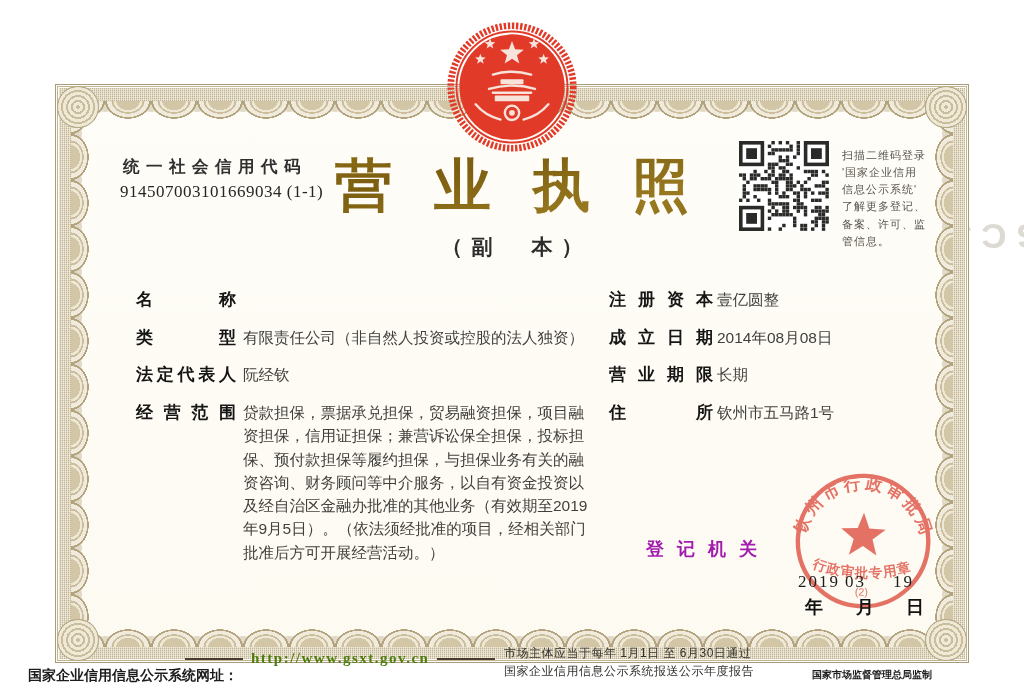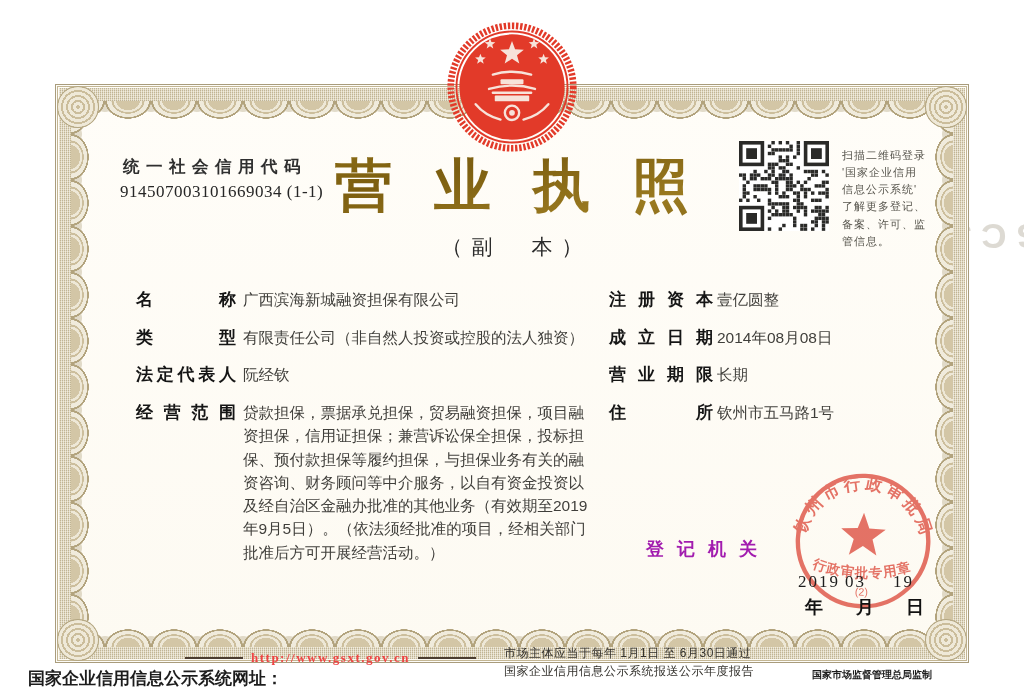--- a/index.html
+++ b/index.html
@@ -65,21 +65,21 @@
   .emblem{position:absolute;left:443px;top:20px;width:138px;height:134px;}
   .credit-label{position:absolute;left:123px;top:156px;font-size:16.5px;font-weight:600;
     letter-spacing:6.5px;color:#2f2f2f;}
   .credit-code{position:absolute;left:120px;top:182px;font-family:"Liberation Serif",serif;
     font-size:17px;color:#262626;letter-spacing:.5px;}
   .title{position:absolute;left:0;right:0;top:148px;text-align:center;
     font-size:57px;font-weight:700;letter-spacing:42px;padding-left:42px;
     background:linear-gradient(168deg,#a2831f 0%,#7c5e10 40%,#9a7a20 65%,#6b500e 100%);
     -webkit-background-clip:text;background-clip:text;color:transparent;-webkit-text-fill-color:transparent;}
   .subtitle{position:absolute;left:0;right:0;top:233px;text-align:center;
-    font-size:21px;font-weight:400;letter-spacing:9px;padding-left:9px;color:#2c2c2c;}
+    font-size:21px;font-weight:700;letter-spacing:9px;padding-left:9px;color:#2c2c2c;}
   .qr{position:absolute;left:739px;top:141px;width:90px;height:90px;}
   .qr-note{position:absolute;left:842px;top:147px;width:118px;font-size:11px;
     line-height:1.56;color:#56544c;letter-spacing:1px;}
 
   
   .flabel{position:absolute;font-size:17px;font-weight:700;color:#151515;
     text-align:justify;text-align-last:justify;}
   .fvalue{position:absolute;font-size:15.5px;color:#403f3b;line-height:1.5;}
   .lf{left:136px;width:100px;}
   .lv{left:243px;width:352px;}
@@ -93,23 +93,23 @@
   .seal{position:absolute;left:790px;top:470px;width:146px;height:146px;
     opacity:.85;mix-blend-mode:multiply;transform:rotate(2deg);}
   .dt{position:absolute;font-family:"Liberation Serif",serif;font-size:17px;color:#1d1d1d;letter-spacing:2px;}
   .dt-y{left:798px;top:572px}.dt-m{left:845px;top:572px}.dt-d{left:893px;top:572px}
   .dc{position:absolute;font-size:18px;font-weight:600;color:#111;}
   .dc-y{left:805px;top:595px}.dc-m{left:856px;top:595px}.dc-d{left:906px;top:595px}
 
   
   .url-row{position:absolute;left:185px;top:650px;display:flex;align-items:center;gap:8px;}
   .url-rule{width:58px;height:2px;background:#4a3c30;}
-  .url-text{font-family:"Liberation Serif",serif;font-size:13px;font-weight:700;
-    letter-spacing:1.5px;color:#ef4444;}
-  .site-label{position:absolute;left:28px;top:667px;font-size:17px;font-weight:600;color:#1c1c1c;}
+  .url-text{font-family:"Liberation Serif",serif;font-size:15px;font-weight:700;
+    letter-spacing:1.5px;color:#4d7c0f;}
+  .site-label{position:absolute;left:28px;top:667px;font-size:14px;font-weight:600;color:#1c1c1c;}
   .notice{position:absolute;left:504px;font-size:12px;color:#33312c;letter-spacing:.5px;text-align:center;}
   .n1{top:645px}.n2{top:663px}
   .issuer{position:absolute;left:812px;top:668px;font-size:10px;font-weight:600;color:#1c1c1c;}
 </style>
 </head>
 <body>
 
 <div class="page">
 
   <span class="wm wm1">SCJDGL</span>
@@ -372,21 +372,20 @@
   <div class="qr-note">
     <div>扫描二维码登录</div>
     <div>'国家企业信用</div>
     <div>信息公示系统'</div>
     <div>了解更多登记、</div>
     <div>备案、许可、监</div>
     <div>管信息。</div>
   </div>
 
   <div class="flabel lf r1">名称</div>
-  <div class="fvalue lv r1">广西滨海新城融资担保有限公司</div>
   <div class="flabel lf r2">类型</div>
   <div class="fvalue lv r2">有限责任公司（非自然人投资或控股的法人独资）</div>
   <div class="flabel lf r3">法定代表人</div>
   <div class="fvalue lv r3">阮经钦</div>
   <div class="flabel lf r4">经营范围</div>
   <div class="fvalue lv r4">贷款担保，票据承兑担保，贸易融资担保，项目融资担保，信用证担保；兼营诉讼保全担保，投标担保、预付款担保等履约担保，与担保业务有关的融资咨询、财务顾问等中介服务，以自有资金投资以及经自治区金融办批准的其他业务（有效期至2019年9月5日）。（依法须经批准的项目，经相关部门批准后方可开展经营活动。）</div>
 
   <div class="flabel rf r1">注册资本</div>
   <div class="fvalue rv r1">壹亿圆整</div>
   <div class="flabel rf r2">成立日期</div>

